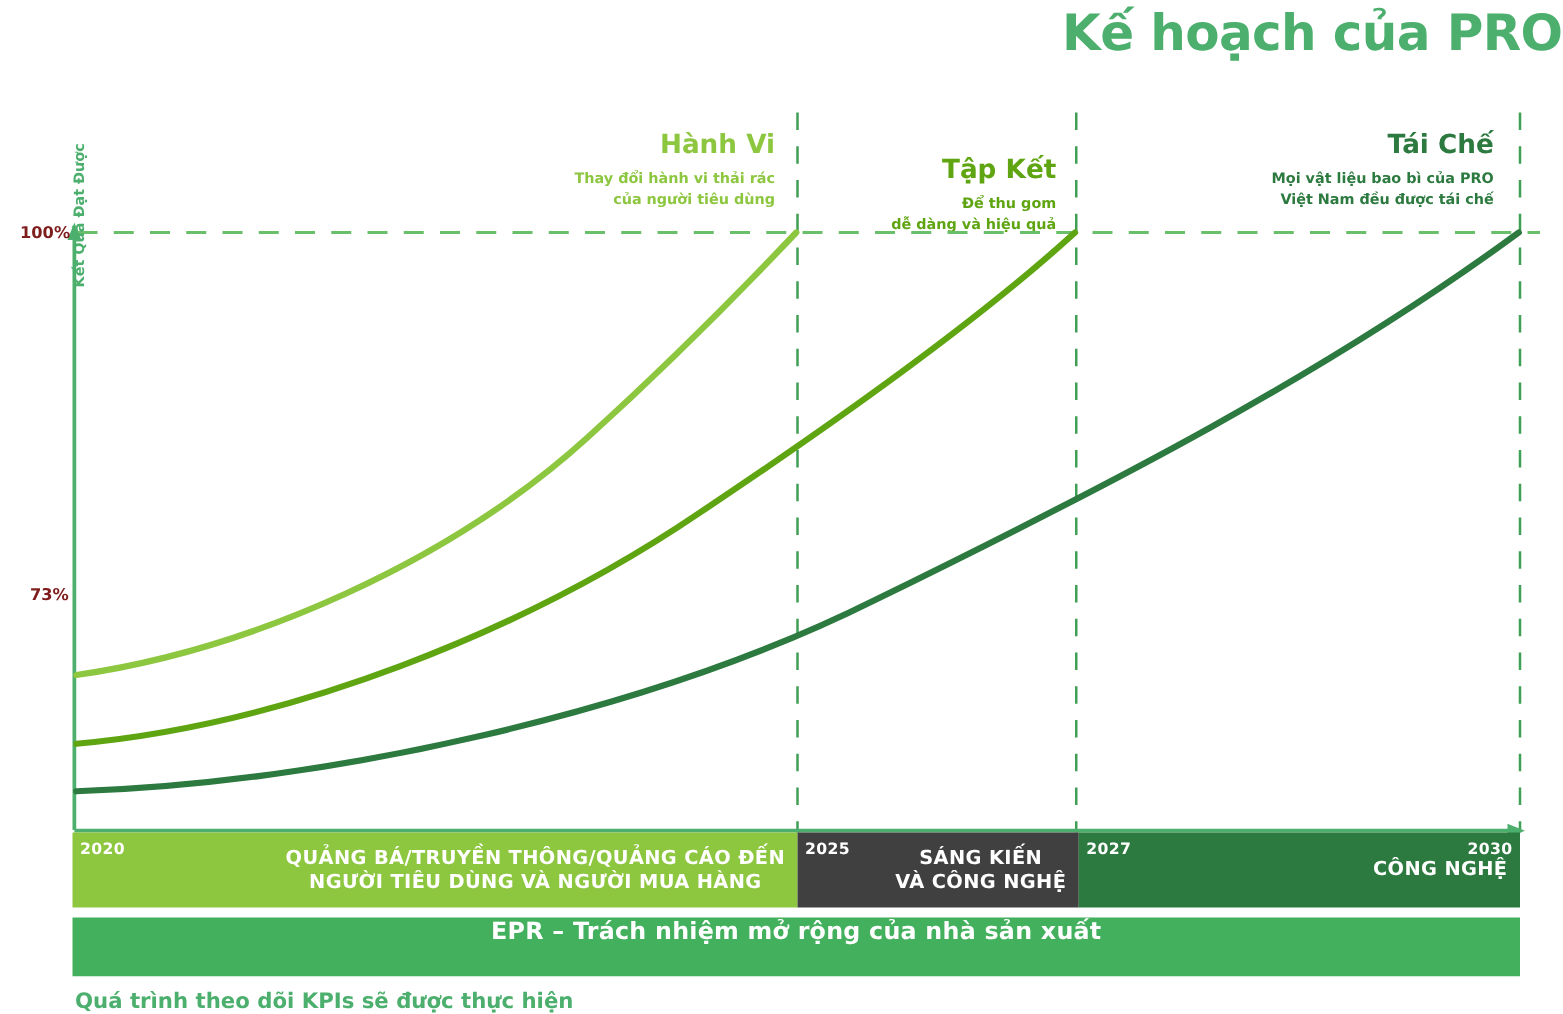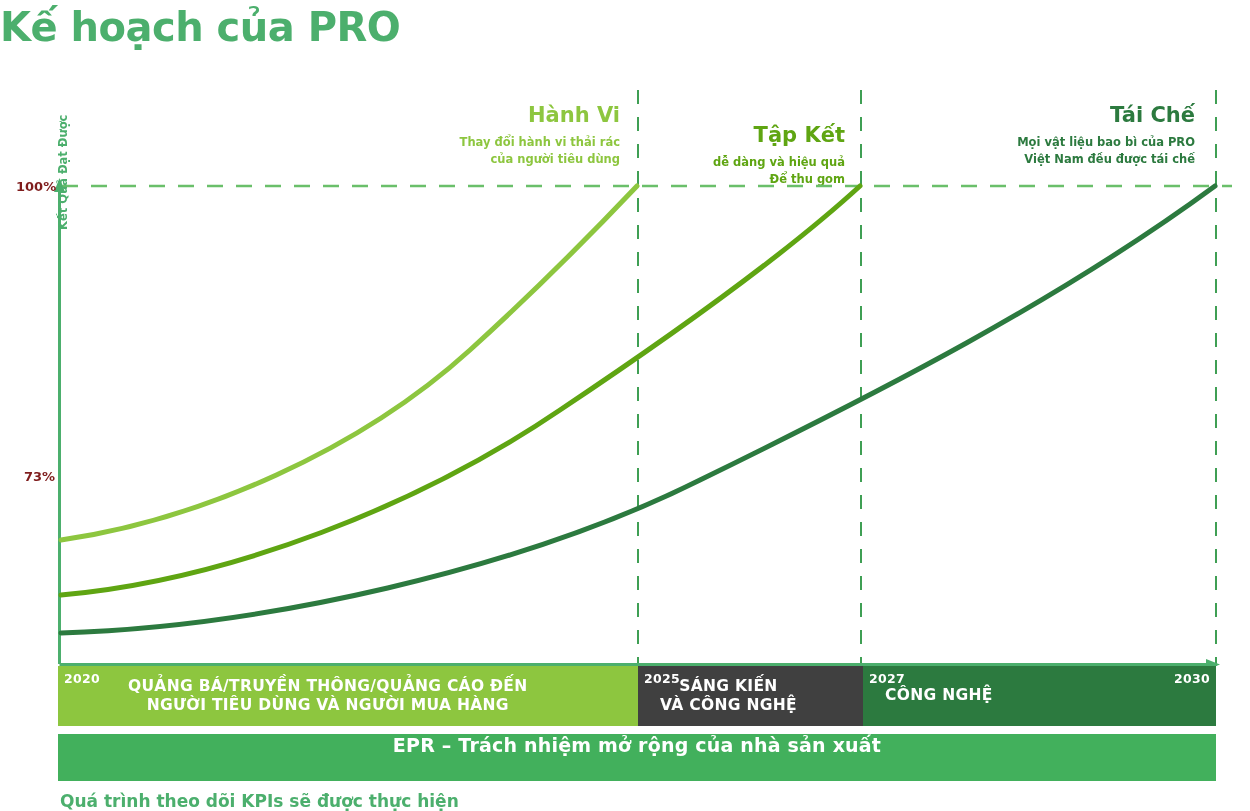--- a/index.html
+++ b/index.html
@@ -8,21 +8,21 @@
     background:#ffffff;
     font-family:"DejaVu Sans", sans-serif;
     overflow:hidden;
     position:relative;
   }
   .page{position:relative;width:1250px;height:811px;}
 
   
   #chart-title{
     position:absolute;left:0;top:4px;width:1250px;
-    text-align:left;
+    text-align:right;
     font-size:40px;font-weight:bold;
     color:#4caf6d;
     letter-spacing:-0.5px;
   }
 
   
   .phase-head{position:absolute;text-align:right;}
   .phase-head .ph-title{
     font-size:21px;font-weight:bold;line-height:1.1;margin-bottom:7px;
   }
@@ -56,26 +56,26 @@
     white-space:nowrap;
   }
 
   
   #bands{
     position:absolute;left:58px;top:666px;width:1158px;height:60px;
     display:flex;
   }
   .band{
     position:relative;
-    display:flex;align-items:center;justify-content:flex-start;
+    display:flex;align-items:center;justify-content:flex-end;
     color:#ffffff;text-align:center;
     font-size:15.5px;font-weight:bold;line-height:1.25;
     letter-spacing:0.3px;
     box-sizing:border-box;
-    padding:0 10px 0 22px;
+    padding:0 10px 0 2px;
   }
   #band-0{width:580px;background:#8dc63f;}
   #band-1{width:225px;background:#404040;}
   #band-2{width:353px;background:#2c7a3f;}
   #band-0 .band-text{padding-left:48px;}
   .year-label{
     position:absolute;top:5px;
     font-size:12.5px;font-weight:bold;color:#ffffff;
     letter-spacing:0.3px;
   }
@@ -105,22 +105,22 @@
 
   <div id="chart-title">Kế hoạch của PRO</div>
 
   <div class="phase-head" id="phase-head-0">
     <div class="ph-title">Hành Vi</div>
     <div class="ph-sub">Thay đổi hành vi thải rác</div>
     <div class="ph-sub">của người tiêu dùng</div>
   </div>
   <div class="phase-head" id="phase-head-1">
     <div class="ph-title">Tập Kết</div>
+    <div class="ph-sub">Để thu gom</div>
     <div class="ph-sub">dễ dàng và hiệu quả</div>
-    <div class="ph-sub">Để thu gom</div>
   </div>
   <div class="phase-head" id="phase-head-2">
     <div class="ph-title">Tái Chế</div>
     <div class="ph-sub">Mọi vật liệu bao bì của PRO</div>
     <div class="ph-sub">Việt Nam đều được tái chế</div>
   </div>
 
   <svg id="plot-svg" viewBox="0 0 1250 811">
 
     <line x1="62" y1="186" x2="1232" y2="186" stroke="#6abf6a" stroke-width="2.5" stroke-dasharray="16 13"></line>

